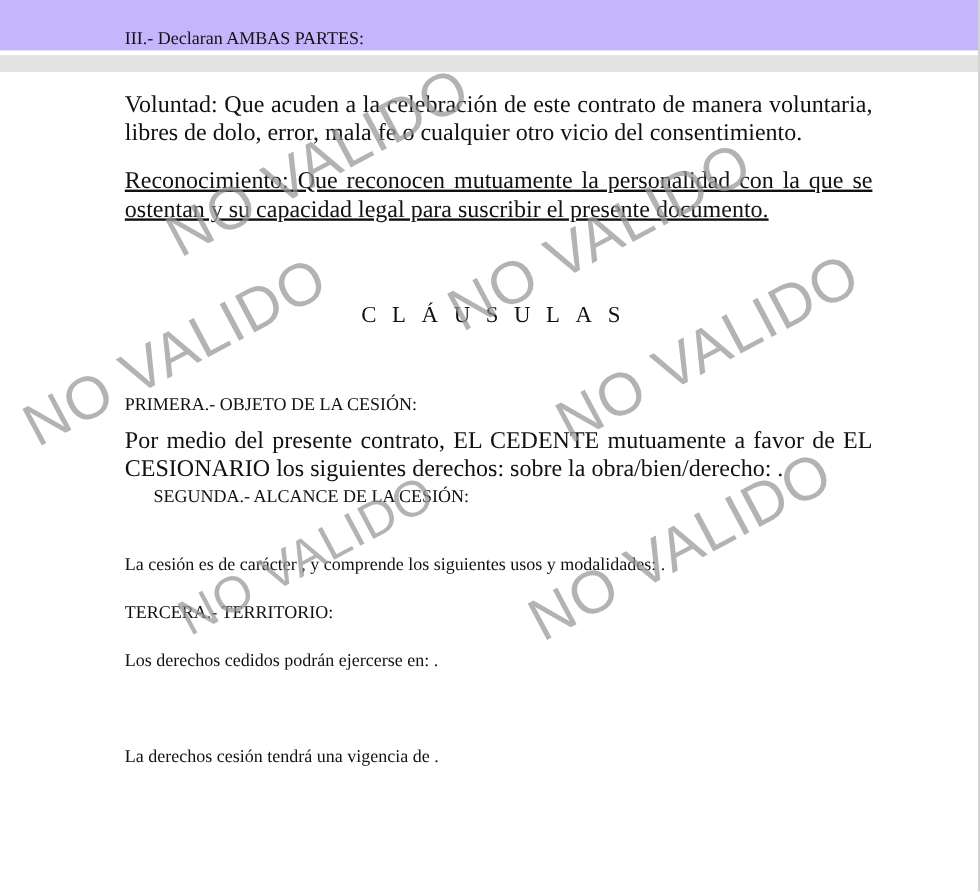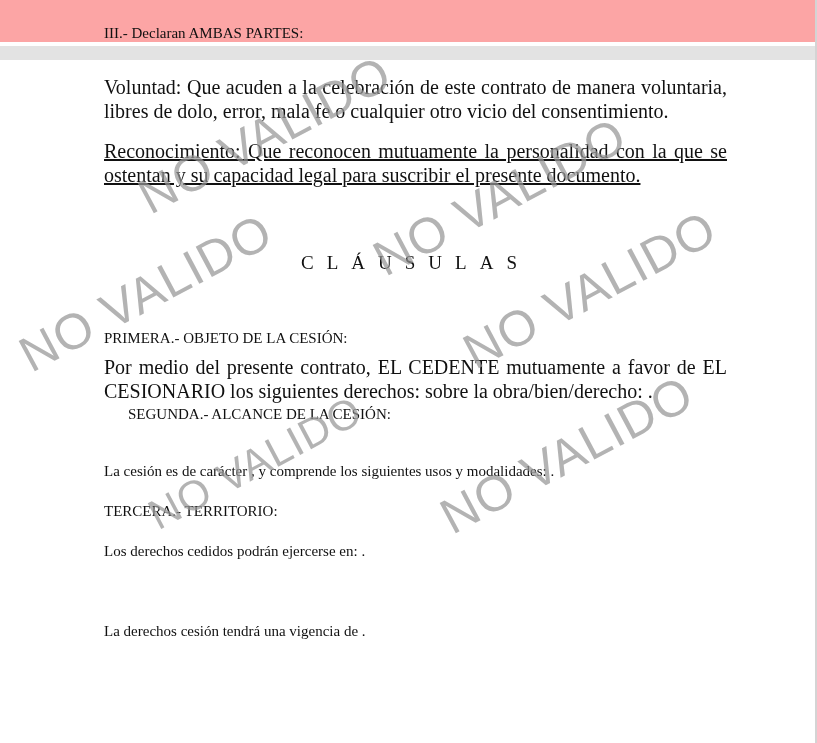--- a/index.html
+++ b/index.html
@@ -26,21 +26,21 @@
   .right-edge {
     position: absolute;
     left: 815px; top: 0;
     width: 2px; height: 743px;
     background: #d4d4d4;
   }
   .page-top {
     position: absolute;
     left: 0; top: 0;
     width: 815px; height: 42px;
-    background: #fca5a5;
+    background: #c4b5fd;
     text-align: right;
   }
   .page-gap {
     position: absolute;
     left: 0; top: 46px;
     width: 815px; height: 14px;
     background: #e3e3e3;
   }
   .page-main {
     position: absolute;

